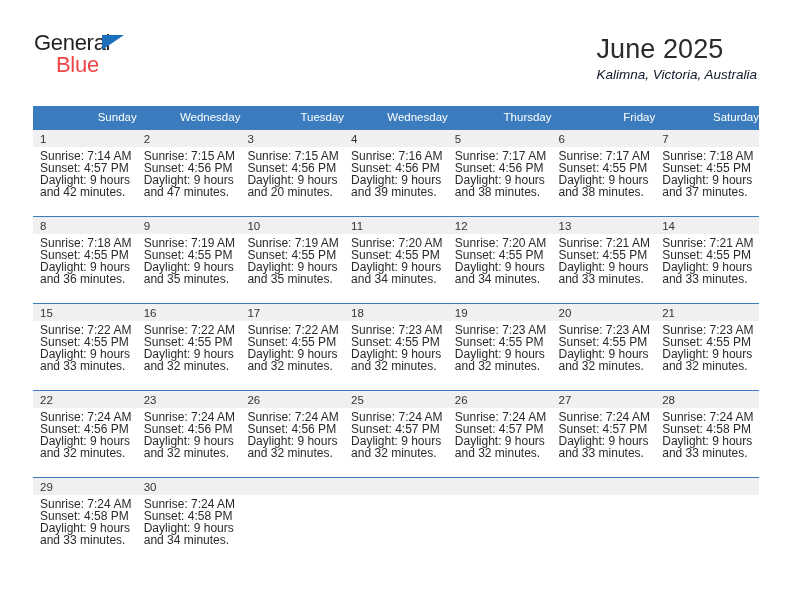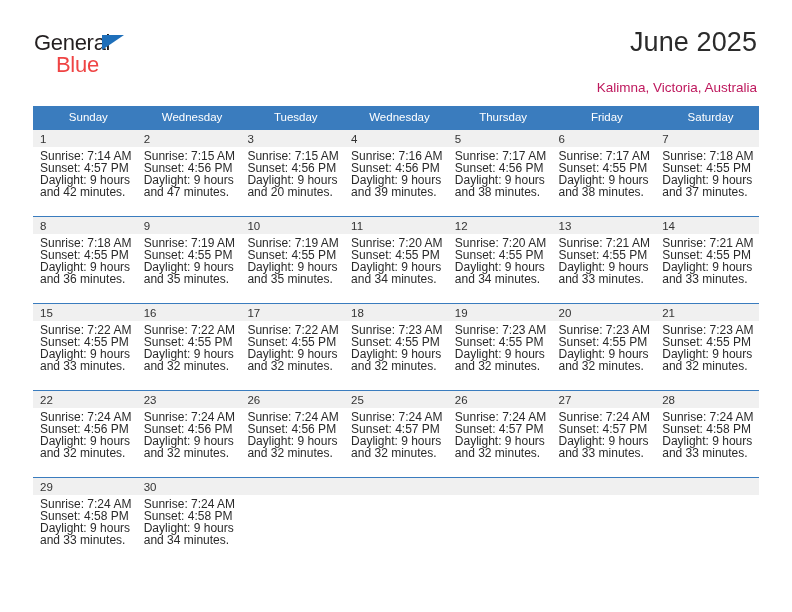--- a/index.html
+++ b/index.html
@@ -57,52 +57,53 @@
     margin-left: 22px;
     margin-top: -2px;
     font-size: 22px;
     letter-spacing: -0.3px;
     color: #ef4444;
   }
 
   .title-block {
     position: absolute;
     right: 35px;
-    top: 26px;
-    text-align: right;
+    top: 33px;
+    text-align: left;
   }
   .month-title {
     font-size: 27px;
     font-weight: normal;
     color: #2b2b2b;
     line-height: 32px;
     letter-spacing: 0.1px;
   }
   .location {
     font-size: 13.5px;
-    color: #be185d;
+    color: #0f172a;
     line-height: 20px;
-    margin-top: 20px;
+    margin-top: 0;
+    font-style: italic;
   }
 
   
   .calendar {
     position: absolute;
     left: 33px;
     top: 106px;
     width: 726px;
     border-collapse: collapse;
     table-layout: fixed;
   }
   .calendar th {
     background: #3a7cbe;
     color: #ffffff;
     font-size: 11.5px;
     font-weight: normal;
-    text-align: center;
+    text-align: right;
     padding: 5px 0 5px 7px;
     height: 21px;
     line-height: 13px;
   }
   .calendar td {
     vertical-align: top;
     padding: 0;
     width: 103.7px;
     border-top: 1.3px solid #3a7cbe;
   }

